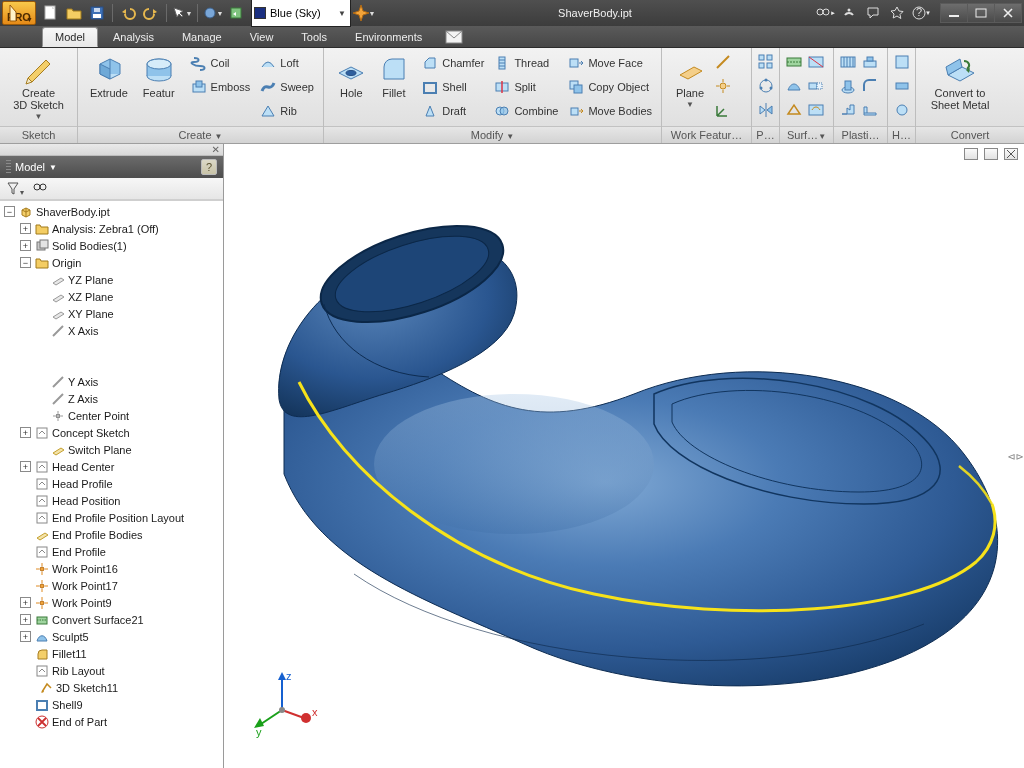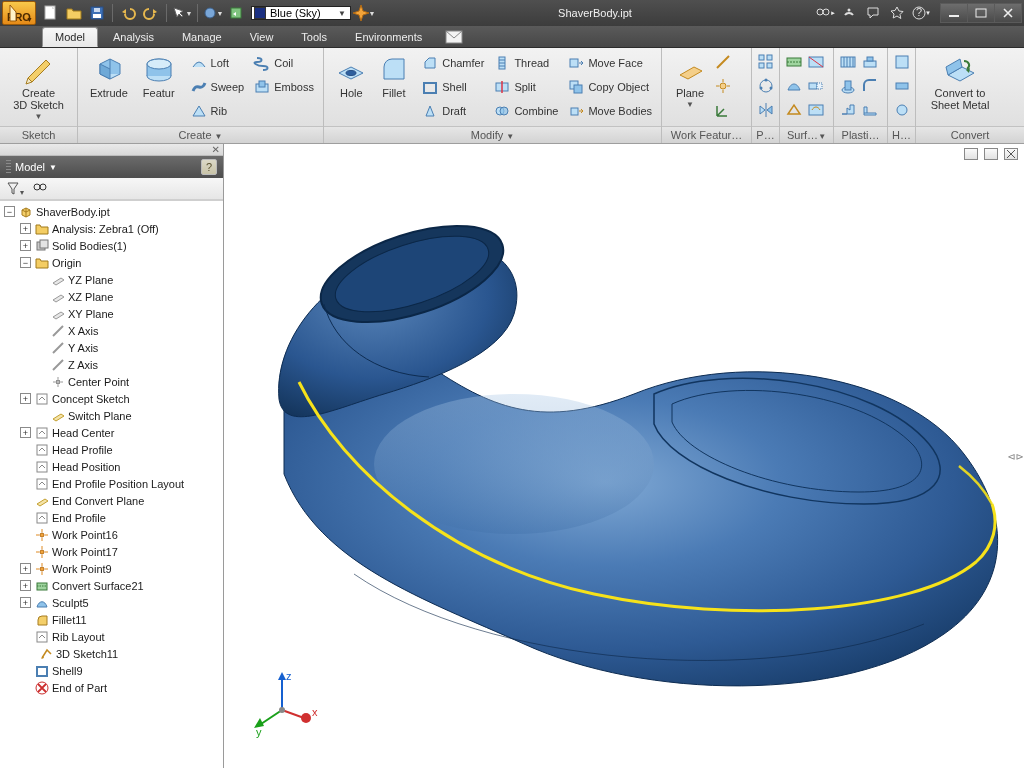--- a/index.html
+++ b/index.html
@@ -20,21 +20,21 @@
   margin-right: 2px;position:relative;
 }
 #titlebar .appbtn svg{position:absolute;left:3px;top:1px;}
 #titlebar .qat { display: flex; gap: 1px; align-items: center; margin-left: 2px; }
 #titlebar .qat .qbtn {
   width: 22px; height: 22px; display:flex; align-items:center; justify-content:center;
   border-radius:2px;
 }
 #titlebar .qat .sep { width:1px; height:18px; background:#6a6a6a; margin:0 3px;}
 #titlebar .colorbox {
-  display:flex; align-items:center; gap:4px; height:14px;
+  display:flex; align-items:center; gap:4px; height:28px;
   background:#fff; color:#000; border:1px solid #222; padding:0 4px 0 2px;
   margin-left:4px; width:100px;
 }
 #titlebar .colorbox .swatch{width:12px;height:12px;background:#1a2f80;border:1px solid #333;}
 #titlebar .newstar{width:22px;height:22px;display:flex;align-items:center;justify-content:center;margin:0 2px;}
 #titlebar .filetitle{ flex:1; text-align:center; color:#f0f0f0;}
 #titlebar .rightcluster{display:flex;gap:0;align-items:center;}
 #titlebar .rightcluster .rbtn{width:24px;height:22px;display:flex;align-items:center;justify-content:center;color:#eee;}
 #titlebar .sysbtns{display:flex;margin-left:8px;}
 #titlebar .sysbtns .sbtn{width:28px;height:20px;display:flex;align-items:center;justify-content:center;border:1px solid #5a5a5a;background:linear-gradient(#6d6d6d,#4a4a4a);margin-left:-1px;}
@@ -289,61 +289,61 @@
               <path d="M5 24V12a12 5 0 0 1 24 0v12" fill="#8fc3ea" stroke="#4b7fb2"></path>
               <ellipse cx="17" cy="12" rx="12" ry="5" fill="#d6ecf9" stroke="#4b7fb2"></ellipse>
             </svg>
           </div>
         <div>Featur</div>
       </div>
       <div class="smallrow" style="margin-left:4px">
         <div class="sbtn">
             <span class="ic">
               <svg width="16" height="16">
-                <path d="M2 12 Q8 2 14 12" fill="#bcdff6" stroke="#4b7fb2"></path>
-              </svg>
-            </span>
-            <span>Loft</span>
-          </div>
-        <div class="sbtn">
-            <span class="ic">
-              <svg width="16" height="16">
-                <path d="M2 12 C6 2 10 14 14 4" fill="none" stroke="#4b7fb2" stroke-width="3"></path>
-              </svg>
-            </span>
-            <span>Sweep</span>
-          </div>
-        <div class="sbtn">
-            <span class="ic">
-              <svg width="16" height="16">
-                <path d="M2 13h12L8 3z" fill="#bcdff6" stroke="#4b7fb2"></path>
-              </svg>
-            </span>
-            <span>Rib</span>
-          </div>
-      </div>
-      <div class="smallrow" style="margin-left:4px">
-        <div class="sbtn">
-            <span class="ic">
-              <svg width="16" height="16">
                 <path d="M3 3c6 0 6 4 0 4s-0 4 6 4 6 4 0 4" fill="none" stroke="#4b7fb2" stroke-width="2"></path>
               </svg>
             </span>
             <span>Coil</span>
           </div>
         <div class="sbtn">
             <span class="ic">
               <svg width="16" height="16">
                 <rect x="2" y="5" width="12" height="8" fill="#bcdff6" stroke="#4b7fb2"></rect>
                 <rect x="5" y="2" width="6" height="6" fill="#8fc3ea" stroke="#4b7fb2"></rect>
               </svg>
             </span>
             <span>Emboss</span>
           </div>
         <div class="sbtn" style="visibility:hidden"></div>
+      </div>
+      <div class="smallrow" style="margin-left:4px">
+        <div class="sbtn">
+            <span class="ic">
+              <svg width="16" height="16">
+                <path d="M2 12 Q8 2 14 12" fill="#bcdff6" stroke="#4b7fb2"></path>
+              </svg>
+            </span>
+            <span>Loft</span>
+          </div>
+        <div class="sbtn">
+            <span class="ic">
+              <svg width="16" height="16">
+                <path d="M2 12 C6 2 10 14 14 4" fill="none" stroke="#4b7fb2" stroke-width="3"></path>
+              </svg>
+            </span>
+            <span>Sweep</span>
+          </div>
+        <div class="sbtn">
+            <span class="ic">
+              <svg width="16" height="16">
+                <path d="M2 13h12L8 3z" fill="#bcdff6" stroke="#4b7fb2"></path>
+              </svg>
+            </span>
+            <span>Rib</span>
+          </div>
       </div>
     </div>
     <div class="pfooter"><span>Create</span> <span style="font-size:8px">▼</span></div>
   </div>
 
   <div class="panel" style="width:338px">
     <div class="pbody">
       <div class="bigbtn" style="width:44px">
         <div class="bicon">
             <svg width="32" height="32">
@@ -749,21 +749,21 @@
               <span class="tw blank"></span>
               <span class="ticon">
                 <svg width="14" height="14">
                   <path d="M2 12L12 2" stroke="#999" stroke-width="2"></path>
                 </svg>
               </span>
               <span>X Axis</span>
             </div>
           </li>
           <li>
-            <div class="row" style="padding-left: 36px;">
+            <div class="row" style="padding-left: 36px; margin-top: 34px;">
               <span class="tw blank"></span>
               <span class="ticon">
                 <svg width="14" height="14">
                   <path d="M2 12L12 2" stroke="#999" stroke-width="2"></path>
                 </svg>
               </span>
               <span>Y Axis</span>
             </div>
           </li>
           <li>
@@ -861,21 +861,21 @@
             </div>
           </li>
           <li>
             <div class="row" style="padding-left: 20px;">
               <span class="tw blank"></span>
               <span class="ticon">
                 <svg width="14" height="14">
                   <path d="M2 10l8-5 3 2-8 5z" fill="#f4e3a8" stroke="#c4a030"></path>
                 </svg>
               </span>
-              <span>End Convert Plane</span>
+              <span>End Profile Bodies</span>
             </div>
           </li>
           <li>
             <div class="row" style="padding-left: 20px;">
               <span class="tw blank"></span>
               <span class="ticon">
                 <svg width="14" height="14">
                   <rect x="2" y="2" width="10" height="10" fill="#fff" stroke="#888"></rect>
                   <path d="M4 8l3-3 3 3" stroke="#888" fill="none"></path>
                 </svg>

